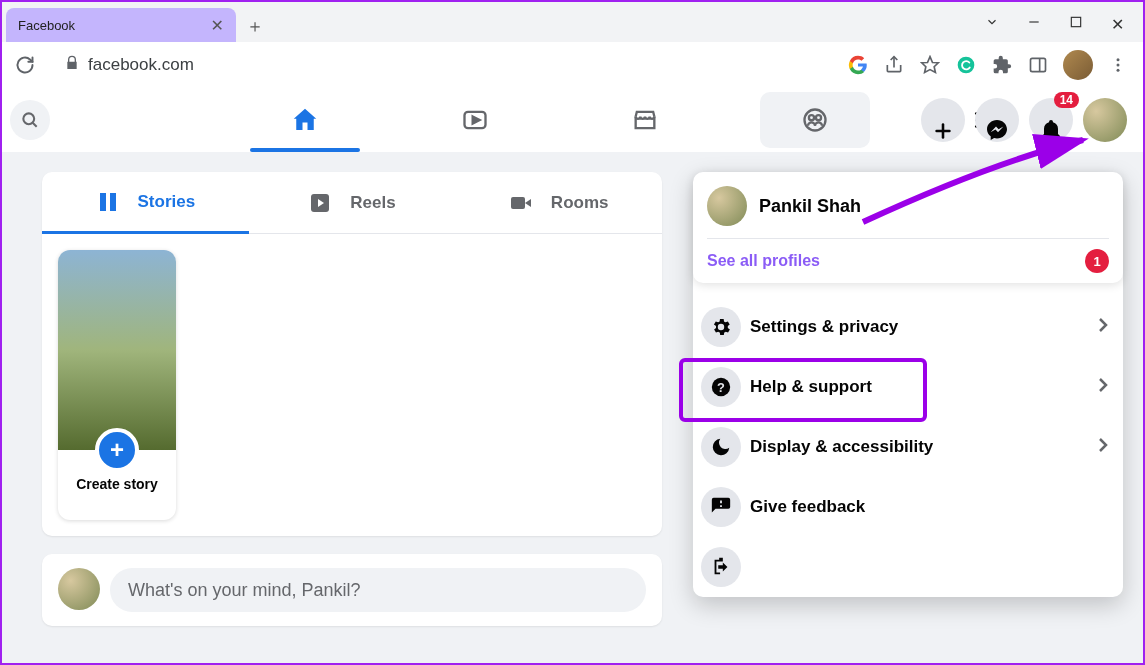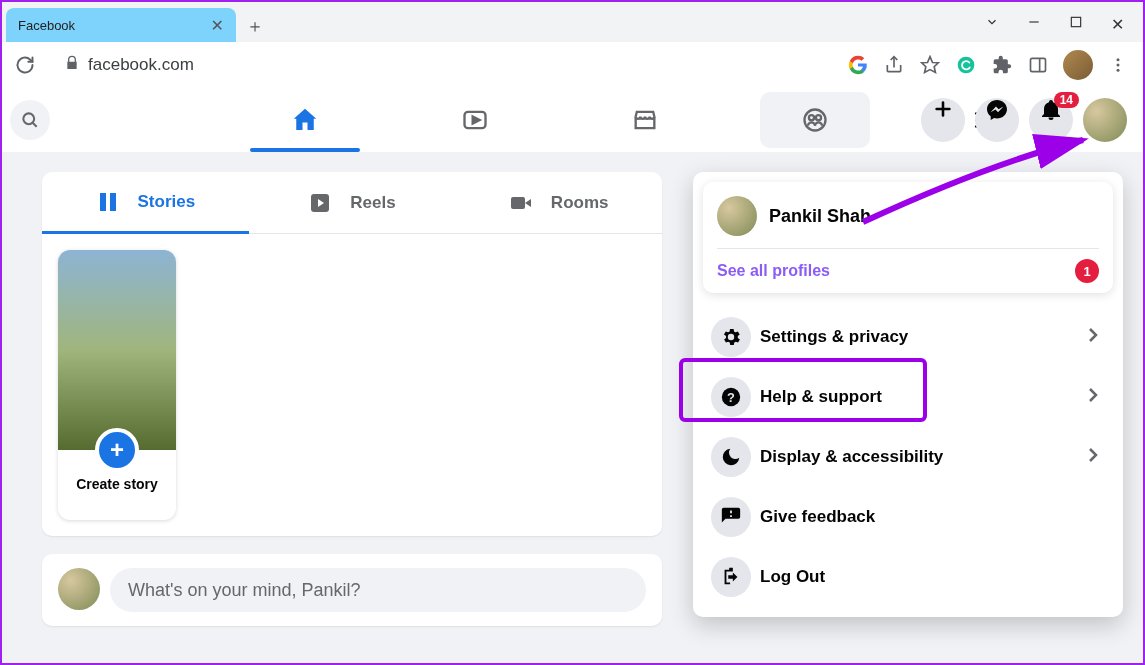--- a/index.html
+++ b/index.html
@@ -1,21 +1,21 @@
 <!DOCTYPE html>
 <html><head>
 <meta charset="utf-8">
 <style>
   * { box-sizing: border-box; margin: 0; padding: 0; }
   body { font-family: -apple-system, BlinkMacSystemFont, "Segoe UI", Helvetica, Arial, sans-serif; background:#fff; width:1145px; height:665px; overflow:hidden; position:relative; border:2px solid #a020f0; }
   
   .titlebar { height:40px; background:#f2f3f5; display:flex; align-items:center; justify-content:flex-end; padding:0 8px; }
   .titlebar-controls { display:flex; gap:28px; margin-right:10px; color:#333; }
   .titlebar-controls svg, .titlebar-controls span { width:14px; height:14px; }
-  .tab { position:absolute; top:6px; left:4px; width:230px; height:34px; background:#7dd3fc; border-radius:8px 8px 0 0; display:flex; align-items:center; padding:0 12px; justify-content:space-between; font-size:13px; color:#222; }
+  .tab { position:absolute; top:6px; left:4px; width:230px; height:34px; background:#c4b5fd; border-radius:8px 8px 0 0; display:flex; align-items:center; padding:0 12px; justify-content:space-between; font-size:13px; color:#222; }
   .new-tab { position:absolute; top:12px; left:244px; font-size:18px; color:#555; }
   
   .addrbar { height:46px; background:#fff; border-bottom:0; display:flex; align-items:center; padding:0 8px; gap:10px; }
   .addr-left { display:flex; align-items:center; gap:14px; flex:1; }
   .reload-btn { width:30px; height:30px; display:flex; align-items:center; justify-content:center; cursor:pointer; }
   .url-pill { display:flex; align-items:center; gap:8px; font-size:17px; color:#3c4043; padding:4px 10px; }
   .url-pill .lock { color:#5f6368; }
   .addr-icons { display:flex; align-items:center; gap:14px; margin-right:6px; color:#5f6368; }
   .addr-icons .ico { width:22px; height:22px; display:flex; align-items:center; justify-content:center; }
   .gm-avatar { width:30px; height:30px; border-radius:50%; background:linear-gradient(135deg,#b0894f,#7a5c35); }
@@ -23,40 +23,40 @@
   .fb-nav { height:64px; background:#fff; border-bottom:0; display:flex; align-items:center; padding:0 8px; position:relative; }
   .nav-search { width:40px; height:40px; border-radius:50%; background:#f0f2f5; display:flex; align-items:center; justify-content:center; color:#65676b; }
   .nav-tabs { flex:1; display:flex; justify-content:flex-start; padding-left:200px; gap:60px; }
   .nav-tab { width:110px; height:56px; display:flex; align-items:center; justify-content:center; border-radius:10px; position:relative; }
   .nav-tab.active::after { content:""; position:absolute; bottom:-4px; left:0; right:0; height:4px; background:#1b74e4; border-radius:2px; }
   .nav-tab.active svg { color:#1b74e4; }
   .nav-tab svg { color:#65676b; }
   .nav-tab.groups { background:#f0f2f5; }
   .nav-tab.menu svg { color:#050505; }
   .nav-right { display:flex; align-items:center; gap:10px; position:absolute; right:16px; }
-  .circ-btn { width:44px; height:44px; border-radius:50%; background:#e4e6eb; display:flex; align-items:flex-start; justify-content:center; color:#050505; position:relative; }
+  .circ-btn { width:44px; height:44px; border-radius:50%; background:#e4e6eb; display:flex; align-items:flex-end; justify-content:center; color:#050505; position:relative; }
   .badge { position:absolute; top:-6px; right:-6px; background:#e41e3f; color:#fff; font-size:12px; font-weight:700; border-radius:10px; padding:1px 6px; }
   .fb-avatar { width:44px; height:44px; border-radius:50%; background:radial-gradient(circle at 30% 30%, #d7c89f, #7f8a56); position:relative; }
   
   .content { display:flex; background:#f0f2f5; height:calc(665px - 40px - 46px - 64px); padding:20px 20px 0 40px; gap:20px; }
   .card { background:#fff; border-radius:10px; box-shadow:0 1px 2px rgba(0,0,0,.08); }
   .stories-card { width:620px; }
   .st-tabs { display:flex; }
   .st-tab { flex:1; display:flex; align-items:center; justify-content:center; gap:18px; height:62px; font-size:17px; font-weight:600; color:#65676b; border-bottom:1px solid #e4e6eb; }
   .st-tab.active { color:#1b74e4; border-bottom:3px solid #1b74e4; }
   .st-body { padding:16px; display:flex; }
   .story-tile { width:118px; border-radius:12px; overflow:hidden; box-shadow:0 1px 4px rgba(0,0,0,.15); }
   .story-img { height:200px; background:linear-gradient(180deg,#8db4d4 0%, #a0b57c 50%, #556b2f 100%); position:relative; }
   .story-plus { position:absolute; bottom:-22px; left:50%; transform:translateX(-50%); width:44px; height:44px; border-radius:50%; background:#1b74e4; border:4px solid #fff; display:flex; align-items:center; justify-content:center; color:#fff; font-size:24px; font-weight:700; }
   .story-label { text-align:center; padding:26px 4px 28px; font-size:14px; font-weight:600; color:#050505; }
   .compose-card { width:620px; margin-top:18px; padding:14px 16px; display:flex; align-items:flex-start; gap:10px; }
   .compose-avatar { width:42px; height:42px; border-radius:50%; background:radial-gradient(circle at 30% 30%, #d7c89f, #7f8a56); }
   .compose-pill { flex:1; height:44px; border-radius:22px; background:#f0f2f5; display:flex; align-items:center; padding:0 18px; color:#65676b; font-size:18px; }
   
-  .dropdown { position:absolute; top:170px; right:20px; width:430px; background:#fff; border-radius:10px; box-shadow:0 8px 24px rgba(0,0,0,.2); padding:10px; }
+  .dropdown { position:absolute; top:170px; right:20px; width:430px; background:#fff; border-radius:10px; box-shadow:0 8px 24px rgba(0,0,0,.2); }
   .dd-card { border-radius:10px; box-shadow:0 2px 10px rgba(0,0,0,.12); padding:14px 14px 10px; margin-bottom:14px; }
   .dd-profile-row { display:flex; align-items:center; gap:12px; padding-bottom:12px; }
   .dd-profile-row .nm { font-size:18px; font-weight:700; color:#050505; }
   .dd-hr { border:none; border-top:1px solid #e4e6eb; margin:0 0 10px; }
   .dd-see-all { display:flex; align-items:center; justify-content:space-between; }
   .dd-see-all .lnk { color:#8b5cf6; font-size:16px; font-weight:600; }
   .sm-badge { width:24px; height:24px; border-radius:50%; background:#e41e3f; color:#fff; font-size:13px; font-weight:700; display:flex; align-items:center; justify-content:center; }
   .dd-item { display:flex; align-items:center; gap:9px; padding:10px 8px; border-radius:8px; }
   .dd-item .ic { width:40px; height:40px; border-radius:50%; background:#e4e6eb; display:flex; align-items:center; justify-content:center; color:#050505; }
   .dd-item .lbl { flex:1; font-size:17px; font-weight:600; color:#050505; }
@@ -333,21 +333,20 @@
     </div>
     <div class="lbl">Give feedback</div>
   </div>
 
   <div class="dd-item">
     <div class="ic">
       <svg viewBox="0 0 24 24" width="22" height="22" fill="#050505">
           <path d="M10 2h4v4h-4zM5 4h6v2H7v12h4v2H5zM14 7l5 5-5 5v-3H9v-4h5z"></path>
         </svg>
     </div>
-    <div class="lbl">Log Out</div>
   </div>
 </div>
 
 <div class="highlight hl-settings"></div>
 <svg class="arrow-svg" width="260" height="110">
   <defs>
     <marker id="arrh" markerWidth="10" markerHeight="10" refX="8" refY="3" orient="auto">
       <path d="M0,0 L0,6 L9,3 z" fill="#9b00e8"></path>
     </marker>
   </defs>

